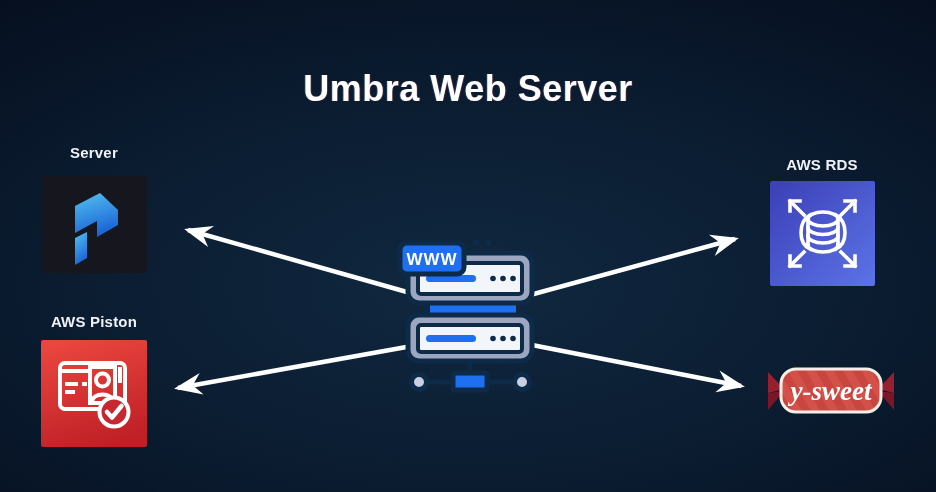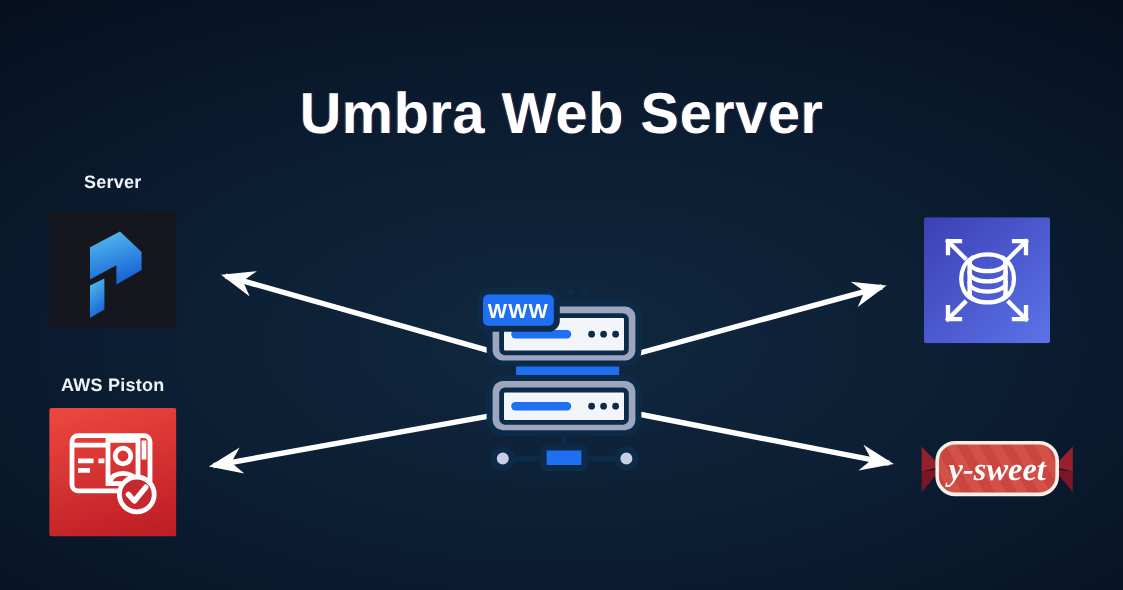--- a/index.html
+++ b/index.html
@@ -6,21 +6,21 @@
   body{font-family:"Liberation Sans", sans-serif;}
   .stage{
     position:relative;
     width:936px;height:492px;
     overflow:hidden;
     background:radial-gradient(ellipse 115% 105% at 50% 58%, #102840 0%, #0b1c30 38%, #061021 68%, #03080f 100%);
   }
   .title{
     position:absolute;left:0;top:68px;width:936px;
     text-align:center;
-    color:#ffffff;font-size:48px;font-weight:700;letter-spacing:.5px;
+    color:#ffffff;font-size:36px;font-weight:700;letter-spacing:.5px;
     text-shadow:1px 0 0 rgba(255,60,60,.25), -1px 0 0 rgba(80,160,255,.25);
   }
   .node-label{
     position:absolute;color:#eef2f7;font-size:15px;font-weight:700;
     text-align:center;letter-spacing:.2px;
   }
   .abs{position:absolute;}
   svg{display:block;}
 </style>
 </head>
@@ -50,20 +50,21 @@
       <linearGradient id="pgrad" x1="0" y1="0" x2="0.3" y2="1">
         <stop offset="0" stop-color="#56c1f1"></stop>
           <stop offset="1" stop-color="#1a66d6"></stop>
       </linearGradient>
     </defs>
     <rect x="0" y="0" width="106" height="97" rx="3" fill="#16161e"></rect>
     <polygon points="34,30 59,17 77,34 77,49 56,61 56,45 34,57" fill="url(#pgrad)"></polygon>
     <polygon points="34,62 46,56 46,82 34,89" fill="url(#pgrad)"></polygon>
   </svg>
 
+  <div class="node-label" style="left:752px;top:156px;width:140px">AWS RDS</div>
   <svg class="abs" style="left:770px;top:181px" width="105" height="105" viewBox="0 0 105 105">
     <defs>
       <linearGradient id="rdsgrad" x1="0" y1="0" x2="1" y2="1">
         <stop offset="0" stop-color="#3c3fb5"></stop>
           <stop offset="1" stop-color="#5c73e8"></stop>
       </linearGradient>
     </defs>
     <rect x="0" y="0" width="105" height="105" rx="2" fill="url(#rdsgrad)"></rect>
     <g stroke="#ffffff" stroke-width="3.6" fill="none" stroke-linecap="square">
 

